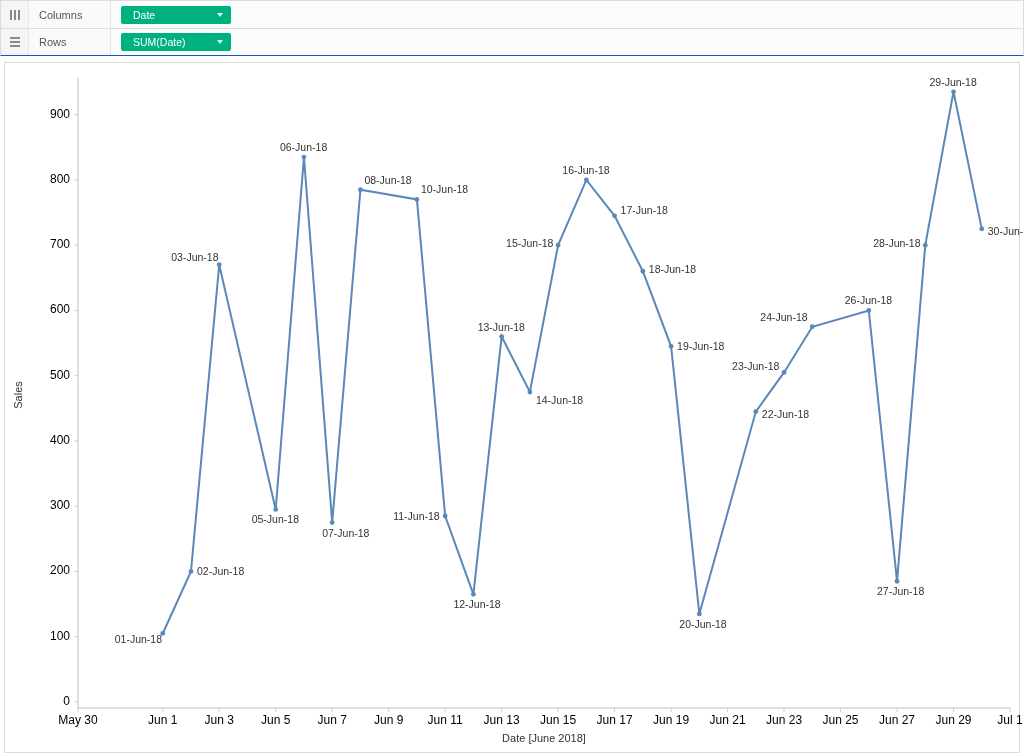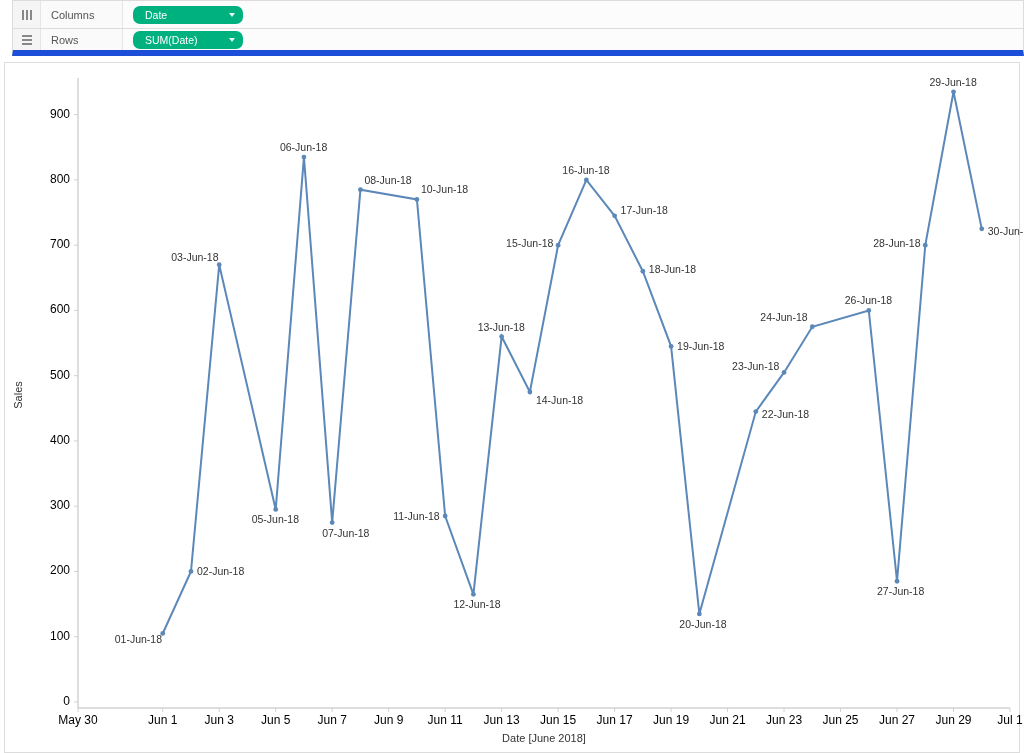--- a/index.html
+++ b/index.html
@@ -14,23 +14,22 @@
   }
   .shelf-area {
     display: flex; flex-direction: column;
   }
   .shelf-row {
     display: flex; align-items: flex-end;
     height: 28px;
     border: 1px solid #dcdcdc;
     border-bottom: none;
     background: #fafafa;
-    margin-left: 12px;
-  }
-  .shelf-row:last-child { border-bottom: 6px solid #1d4ed8; }
+  }
+  .shelf-row:last-child { border-bottom: 1px solid #1d4ed8; }
   .shelf-icon {
     width: 28px; height: 100%;
     display: flex; align-items: center; justify-content: center;
     color: #666;
     border-right: 1px solid #e6e6e6;
     background: #f5f5f5;
   }
   .shelf-label {
     width: 82px;
     padding-left: 10px;
@@ -42,21 +41,21 @@
   }
   .shelf-track {
     flex: 1;
     height: 100%;
     display: flex; align-items: center;
     padding-left: 10px;
     background: #fcfcfc;
   }
   .pill {
     height: 18px;
-    border-radius: 7px;
+    border-radius: 2px;
     background: #00B180;
     color: #fff;
     display: flex; align-items: center;
     padding: 0 22px 0 12px;
     font-size: 10.5px;
     position: relative;
     min-width: 110px;
     cursor: pointer;
   }
   .pill::after {

